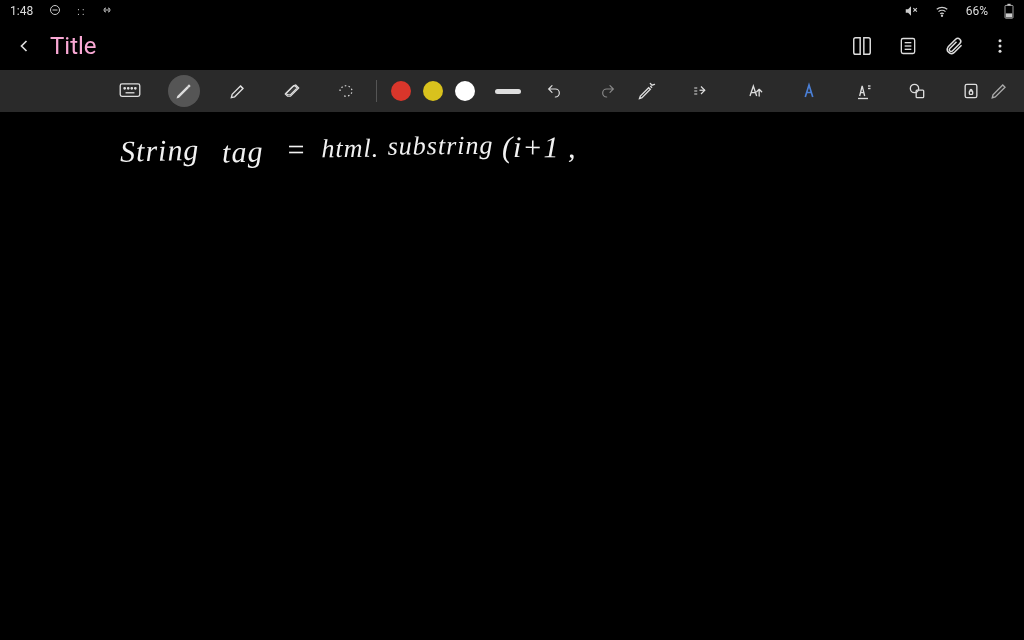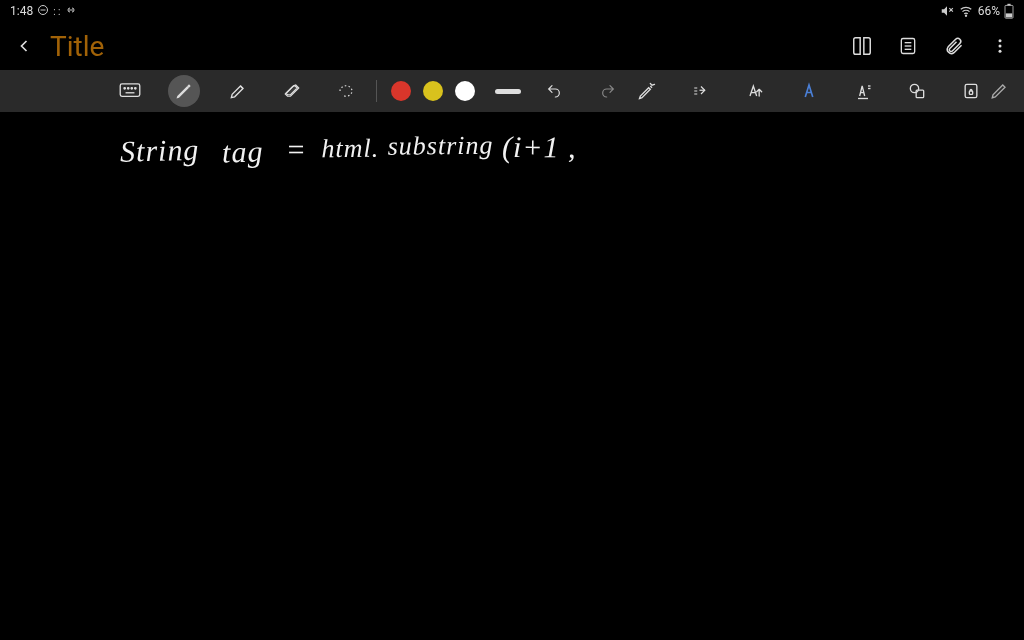--- a/index.html
+++ b/index.html
@@ -19,41 +19,41 @@
       justify-content: space-between;
       align-items: center;
       padding: 0 10px;
       font-size: 12px;
       color: #ddd;
       background: #000;
     }
     .status-left, .status-right {
       display: flex;
       align-items: center;
-      gap: 4px;
+      gap: 16px;
     }
     .status-right svg { display: block; }
 
     
     .title-bar {
       height: 48px;
       display: flex;
       align-items: center;
       justify-content: space-between;
       padding: 0 12px;
       background: #000;
     }
     .title-left {
       display: flex;
       align-items: center;
       gap: 14px;
     }
     .title-text {
-      font-size: 28px;
-      color: #a16207;
+      font-size: 24px;
+      color: #f9a8d4;
     }
     .title-actions {
       display: flex;
       align-items: center;
       gap: 22px;
       color: #ddd;
     }
     .icon-btn {
       width: 24px;
       height: 24px;

